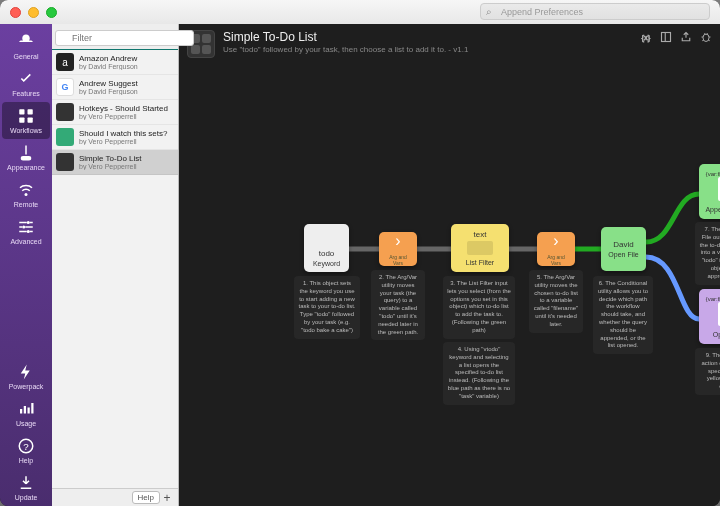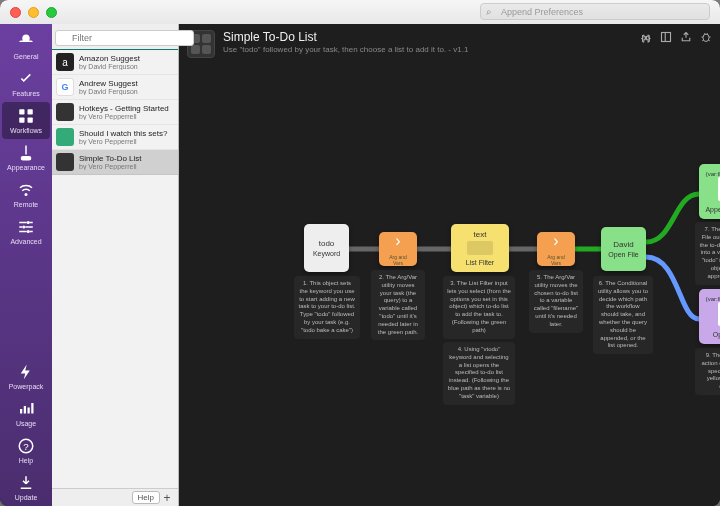--- a/index.html
+++ b/index.html
@@ -173,37 +173,37 @@
           <input class="filter-input" placeholder="Filter" style="">
         </div>
         <div class="gear-btn">⚙</div>
       </div>
       <div class="wf-list" id="wf-list">
           <div class="wf-item">
             <div class="wf-icon" style="background: rgb(34, 34, 34);">
               <span style="font-size:10px">a</span>
             </div>
             <div class="wf-text">
-              <div class="wf-name">Amazon Suggest</div>
+              <div class="wf-name">Amazon Andrew</div>
               <div class="wf-author">by David Ferguson</div>
             </div>
           </div>
           <div class="wf-item">
             <div class="wf-icon" style="background: rgb(255, 255, 255); border: 1px solid rgb(221, 221, 221);">
               <span style="color:#4285f4;font-weight:bold;font-size:9px">G</span>
             </div>
             <div class="wf-text">
               <div class="wf-name">Andrew Suggest</div>
               <div class="wf-author">by David Ferguson</div>
             </div>
           </div>
           <div class="wf-item">
             <div class="wf-icon" style="background: rgb(51, 51, 51);"></div>
             <div class="wf-text">
-              <div class="wf-name">Hotkeys - Getting Started</div>
+              <div class="wf-name">Hotkeys - Should Started</div>
               <div class="wf-author">by Vero Pepperrell</div>
             </div>
           </div>
           <div class="wf-item">
             <div class="wf-icon" style="background: rgb(51, 170, 119);"></div>
             <div class="wf-text">
               <div class="wf-name">Should I watch this sets?</div>
               <div class="wf-author">by Vero Pepperrell</div>
             </div>
           </div>
@@ -268,21 +268,21 @@
         <svg class="wires">
           <path d="M170 185 C185 185 185 185 200 185" stroke="#666" stroke-width="5" fill="none"></path>
           <path d="M238 185 C255 185 255 185 272 185" stroke="#666" stroke-width="5" fill="none"></path>
           <path d="M330 185 C345 185 345 185 358 185" stroke="#666" stroke-width="5" fill="none"></path>
           <path d="M396 185 C410 185 410 185 422 185" stroke="#2a2" stroke-width="5" fill="none"></path>
           <path d="M467 178 C495 178 495 130 520 130" stroke="#2a2" stroke-width="5" fill="none"></path>
           <path d="M578 130 C595 130 595 130 608 130" stroke="#2a2" stroke-width="5" fill="none"></path>
           <path d="M467 193 C500 193 500 255 520 255" stroke="#69f" stroke-width="5" fill="none"></path>
         </svg>
 
-        <div class="node" style="left:125px; top:160px; width:45px; height:48px; background:#eee;">
+        <div class="node" style="left:125px; top:160px; width:45px; height:48px; background:#eee;justify-content:flex-end;">
           <div class="node-title">todo</div>
           <div class="node-label">Keyword</div>
         </div>
         <div class="node" style="left:200px; top:168px; width:38px; height:34px; background:#f5a050;">
           <div class="node-icon" style="color:#fff">›</div>
           <div class="node-label" style="font-size:5px;color:#553">Arg and Vars</div>
         </div>
         <div class="node" style="left:272px; top:160px; width:58px; height:48px; background:#f5e070;">
           <div class="node-title">text</div>
           <div style="width:26px;height:14px;background:rgba(0,0,0,0.1);border-radius:2px;margin:2px 0;"></div>

